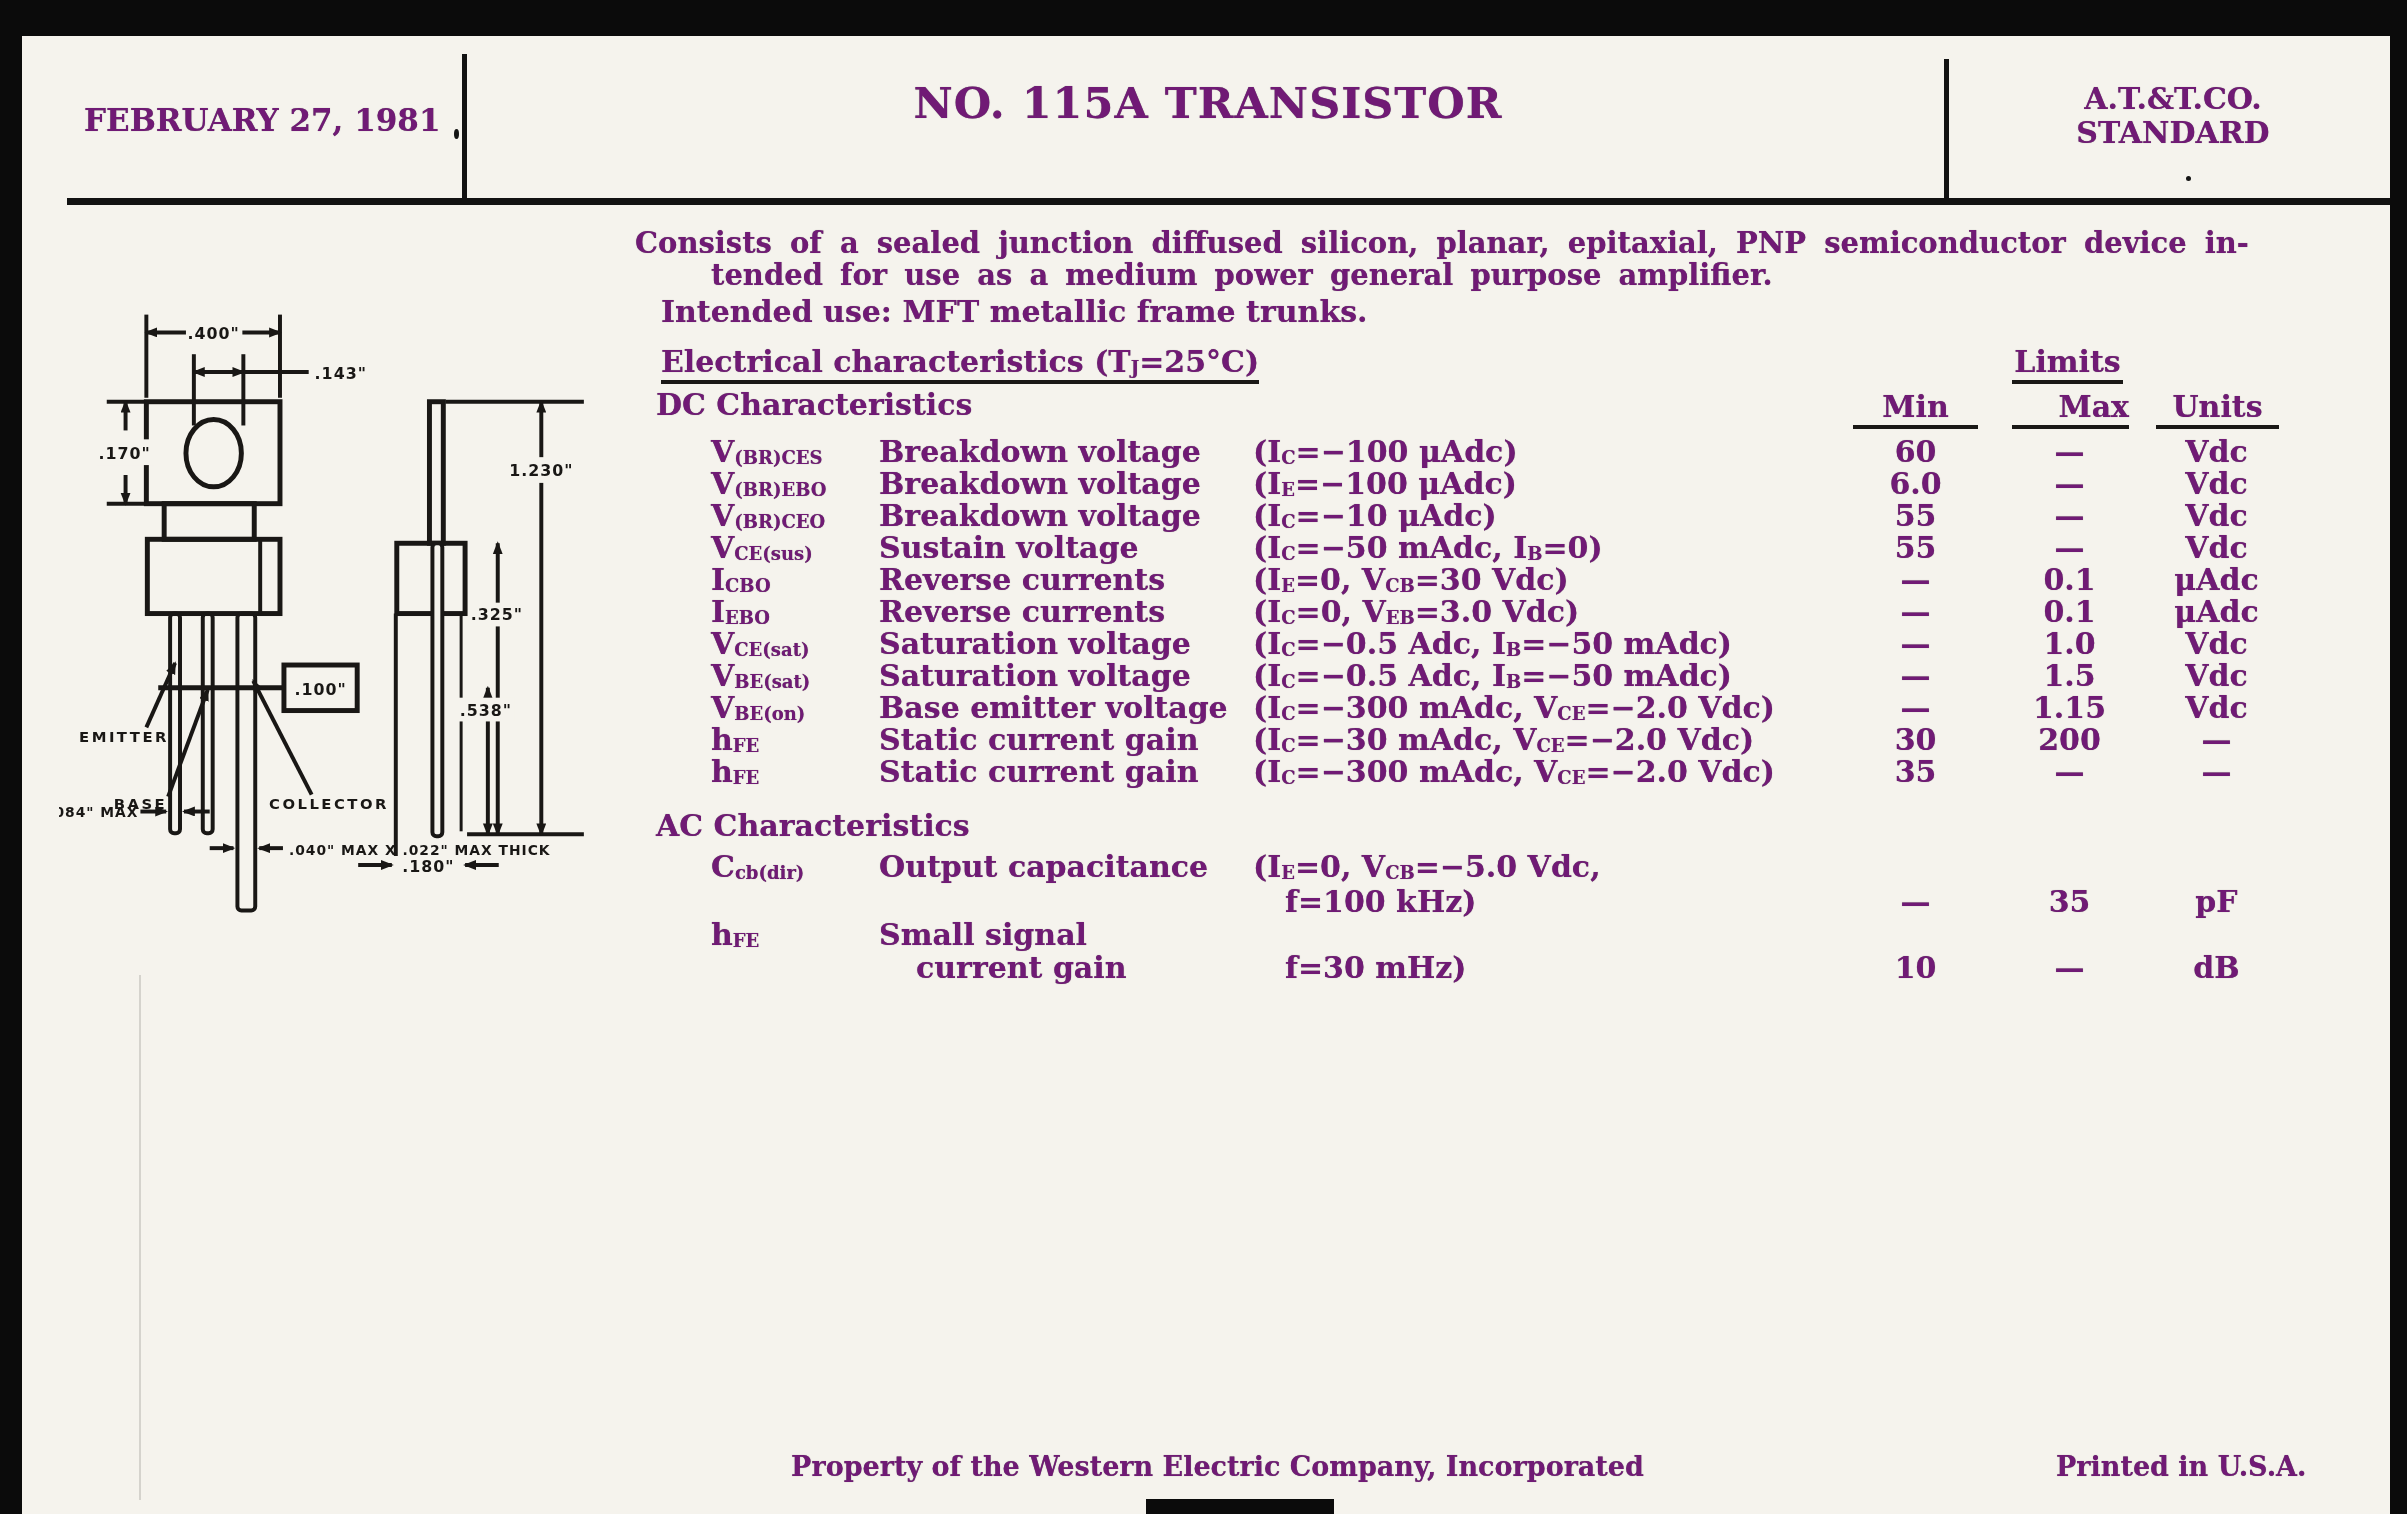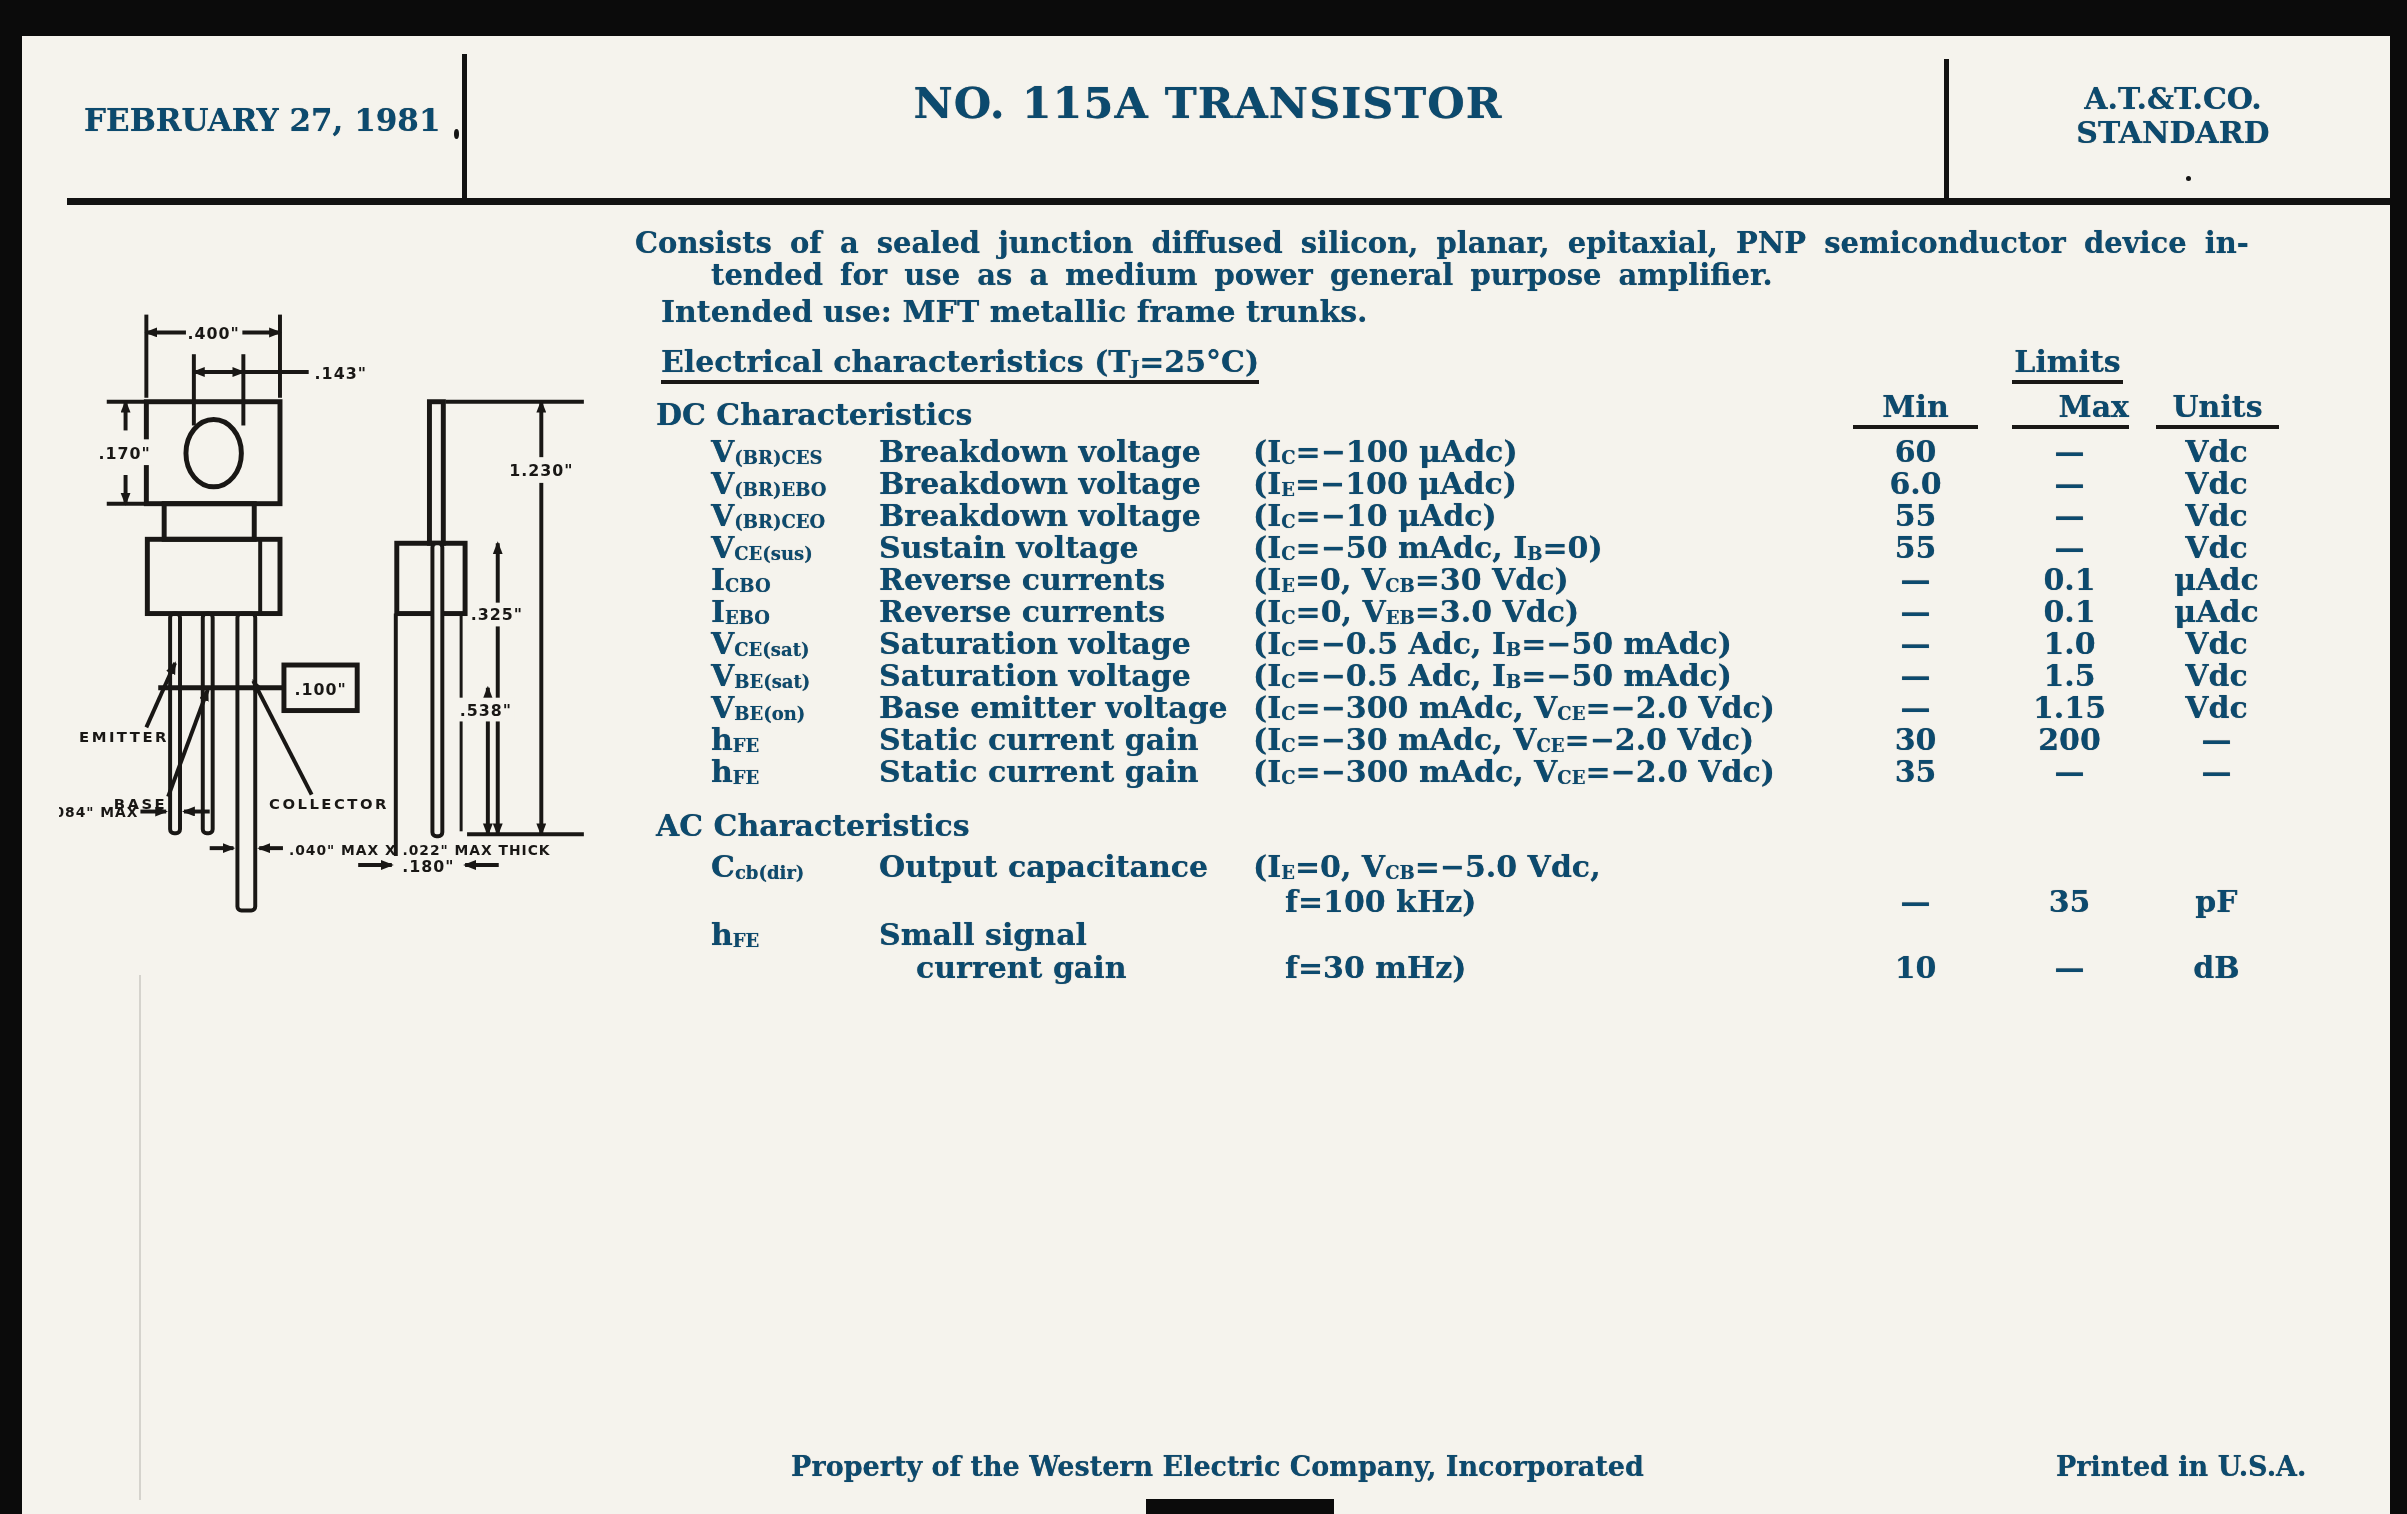--- a/index.html
+++ b/index.html
@@ -1,18 +1,18 @@
 <!DOCTYPE html>
 <html><head>
 <meta charset="utf-8">
 <style>
   html,body{margin:0;padding:0;background:#222;}
   #page{
     position:relative;width:2408px;height:1515px;overflow:hidden;
-    background:#f5f3ed;color:#0c4a6e;
+    background:#f5f3ed;color:#701a75;
     font-family:"DejaVu Serif",serif;font-weight:700;
   }
   .bar{position:absolute;background:#0b0b0b;}
   .t{position:absolute;white-space:nowrap;line-height:36px;font-size:30px;
      text-shadow:0 0 0.7px rgba(20,18,16,.6);}
   .u{border-bottom:4px solid #1a1816;padding-bottom:1px;}
   .cc{text-align:center;}
   sub{font-size:.60em;vertical-align:-0.12em;letter-spacing:0;}
   .vline{position:absolute;background:#121212;width:5px;}
   .hrule{position:absolute;background:#121212;height:7px;}
@@ -56,21 +56,21 @@
   </div>
   <div class="hrule" style="left:67px;top:198px;width:2323px;"></div>
 
   <div class="t" style="left:635px;top:225px;font-size:29px;word-spacing:8px;">Consists of a sealed junction diffused silicon, planar, epitaxial, PNP semiconductor device in-</div>
   <div class="t" style="left:711px;top:257px;font-size:29px;word-spacing:7px;">tended for use as a medium power general purpose amplifier.</div>
   <div class="t" style="left:661px;top:294px;">Intended use: MFT metallic frame trunks.</div>
 
   <div class="t" style="left:661px;top:344px;"><span class="u">Electrical characteristics (T<sub>J</sub>=25°C)</span></div>
   <div class="t colhead" style="left:2012px;top:344px;width:111px;">Limits</div>
 
-  <div class="t" style="left:656px;top:387px;margin-top:10px;">DC Characteristics</div>
+  <div class="t" style="left:656px;top:387px;">DC Characteristics</div>
   <div class="t colhead" style="left:1853px;top:389px;width:125px;">Min</div>
   <div class="t colhead" style="left:2012px;top:389px;width:117px;text-align:right;">Max</div>
   <div class="t colhead" style="left:2156px;top:389px;width:123px;">Units</div>
 
   <div id="dc-table">
     <div class="trow">
       <span class="t cell csym">V<sub>(BR)CES</sub></span>
         <span class="t cell cname">Breakdown voltage</span>
         <span class="t cell ccond">(I<sub>C</sub>=−100 μAdc)</span>
         <span class="t cell cmin">60</span>

